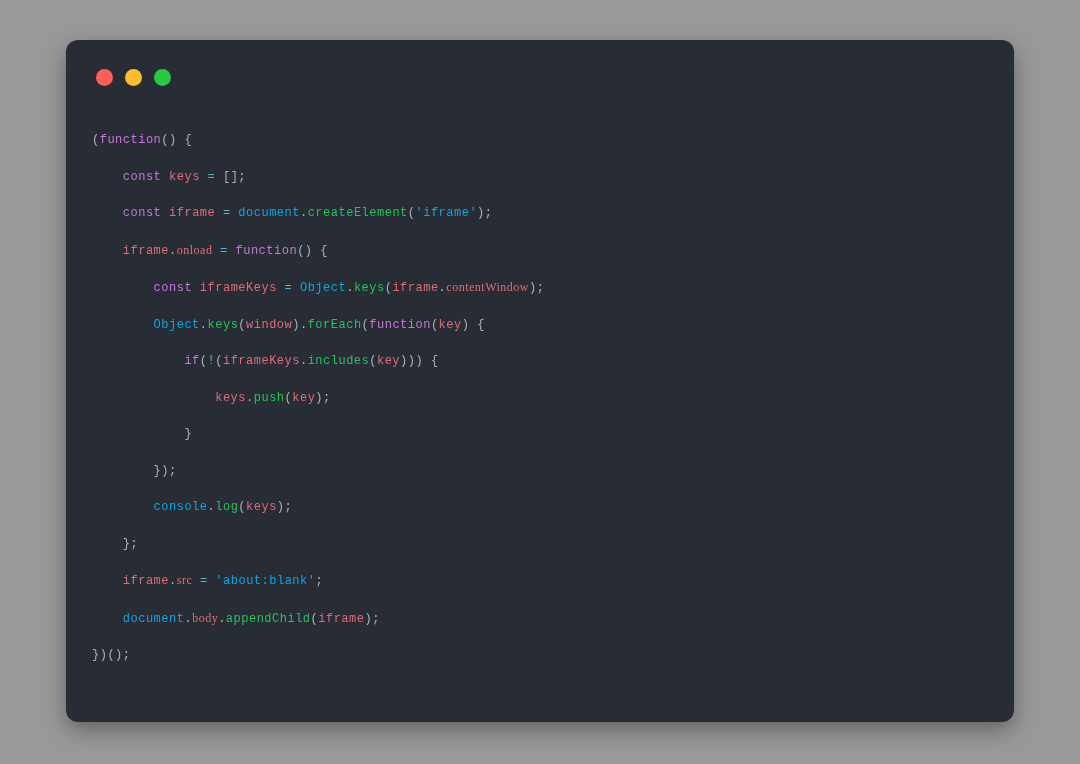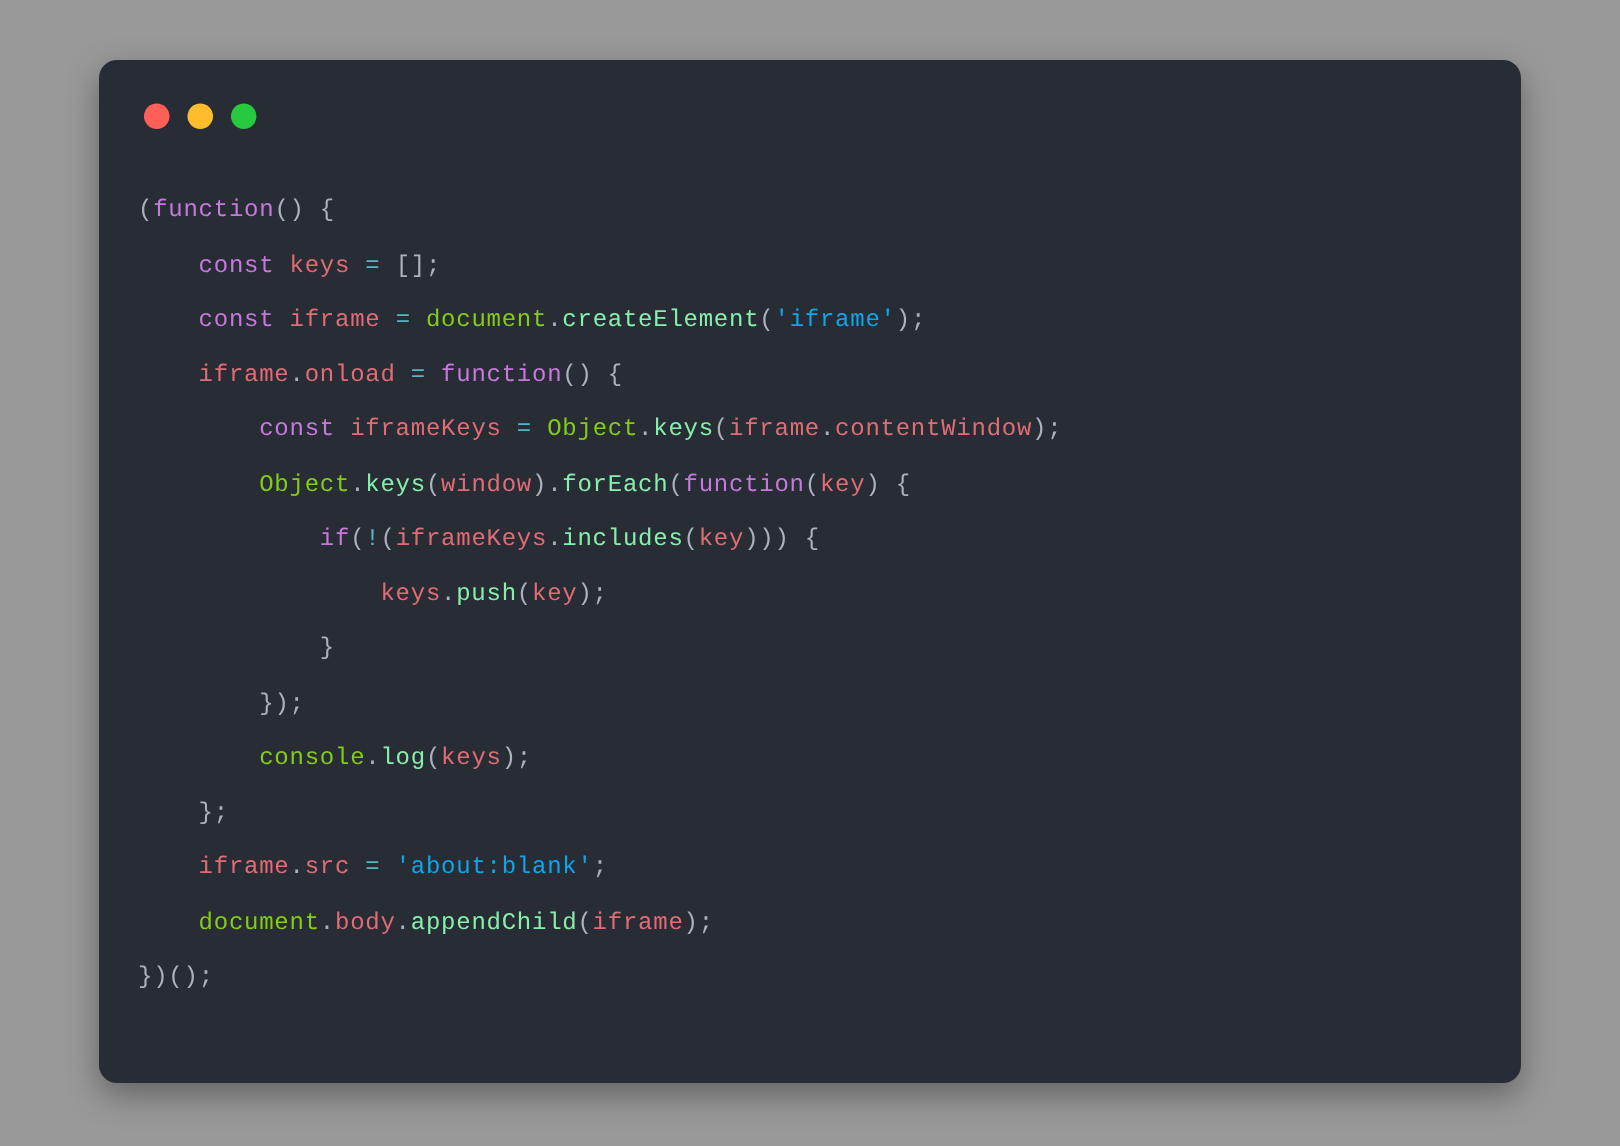--- a/index.html
+++ b/index.html
@@ -34,35 +34,35 @@
   .dot {
     width: 17px;
     height: 17px;
     border-radius: 50%;
   }
   .red    { background: #ff5f56; }
   .yellow { background: #ffbd2e; }
   .green  { background: #27c93f; }
 
   .code {
-    font-size: 16px;
+    font-size: 12px;
     line-height: 36.5px;
     letter-spacing: 0.5px;
     white-space: pre;
     color: #abb2bf;
   }
 
   
   .pun { color: #abb2bf; } 
   .kw  { color: #c678dd; } 
-  .fn  { color: #86efac; text-align: center; } 
+  .fn  { color: #22c55e; text-align: center; } 
   .id  { color: #e06c75; } 
-  .prp { color: #e06c75; } 
+  .prp { color: #e06c75; font-family: Liberation Serif, serif; } 
   .str { color: #0ea5e9; } 
-  .gbl { color: #84cc16; } 
+  .gbl { color: #0ea5e9; } 
   .op  { color: #56b6c2; } 
 </style>
 </head>
 <body>
 
 <div class="window">
   <div class="titlebar">
     <div class="dot red"></div>
     <div class="dot yellow"></div>
     <div class="dot green"></div>

